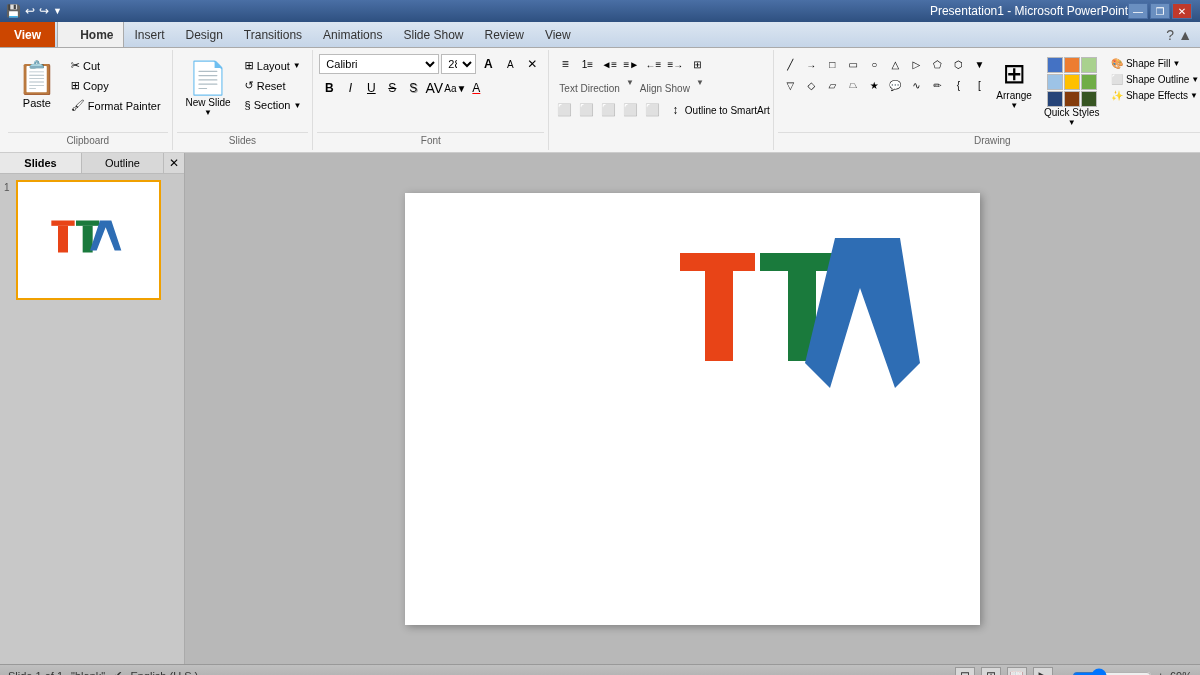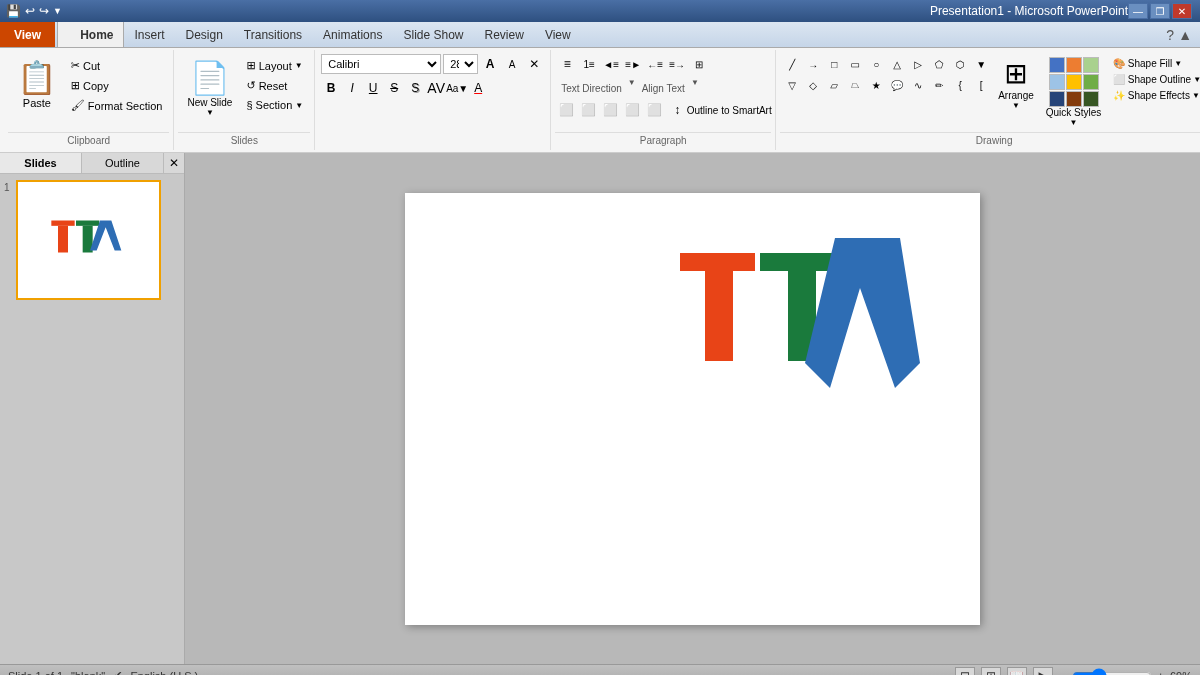--- a/index.html
+++ b/index.html
@@ -294,21 +294,21 @@
         <div class="small-btn">
           <span>✂</span>
           <span>Cut</span>
         </div>
         <div class="small-btn">
           <span>⊞</span>
           <span>Copy</span>
         </div>
         <div class="small-btn">
           <span>🖌</span>
-          <span>Format Section</span>
+          <span>Format Painter</span>
         </div>
       </div>
     </div>
     <div class="ribbon-group-label">Clipboard</div>
   </div>
 
   <div class="ribbon-group">
     <div class="ribbon-group-content">
       <div class="new-slide-btn">
         <span style="font-size:32px;">📄</span>
@@ -352,50 +352,50 @@
         <div class="font-btn" style="font-weight:bold;">B</div>
         <div class="font-btn" style="font-style:italic;">I</div>
         <div class="font-btn" style="text-decoration:underline;">U</div>
         <div class="font-btn" style="text-decoration:line-through;">S</div>
         <div class="font-btn" style="text-shadow:1px 1px #999;">S</div>
         <div class="font-btn" style="font-size:14px;">AV</div>
         <div class="font-btn" style="font-size:10px;">Aa▼</div>
         <div class="font-btn" style="text-decoration:underline; text-decoration-color:red;">A</div>
       </div>
     </div>
+    <div class="ribbon-group-label">Font</div>
   </div>
 
   <div class="ribbon-group">
     <div class="ribbon-group-content" style="flex-direction:column; gap:2px;">
       <div class="para-row">
         <div class="para-btn">≡</div>
         <div class="para-btn" style="font-size:10px;">1≡</div>
         <div class="para-btn" style="font-size:10px;">◄≡</div>
         <div class="para-btn" style="font-size:10px;">≡►</div>
         <div class="para-btn" style="font-size:10px;">←≡</div>
         <div class="para-btn" style="font-size:10px;">≡→</div>
         <div class="para-btn" style="font-size:10px;">⊞</div>
       </div>
       <div style="font-size:10px; color:#555; display:flex; gap:2px;">
         <div class="para-btn" style="width:auto; padding:0 3px; font-size:10px;text-align:center;">Text Direction</div>
         <span style="font-size:8px;">▼</span>
-        <div class="para-btn" style="width:auto; padding:0 3px; font-size:10px;">Align Text</div>
+        <div class="para-btn" style="width:auto; padding:0 3px; font-size:10px;">Align Show</div>
         <span style="font-size:8px;">▼</span>
       </div>
       <div class="para-row">
         <div class="para-btn">⬜</div>
         <div class="para-btn">⬜</div>
         <div class="para-btn">⬜</div>
         <div class="para-btn">⬜</div>
         <div class="para-btn">⬜</div>
         <div class="para-btn">↕</div>
         <div class="para-btn" style="font-size:10px; width:80px; white-space:nowrap;">Outline to SmartArt</div>
       </div>
     </div>
-    <div class="ribbon-group-label">Paragraph</div>
   </div>
 
   <div class="ribbon-group">
     <div class="ribbon-group-content">
 
       <div style="display:flex; flex-direction:column;">
         <div class="shapes-palette">
           <div class="shape-btn">╱</div>
           <div class="shape-btn">→</div>
           <div class="shape-btn">□</div>

